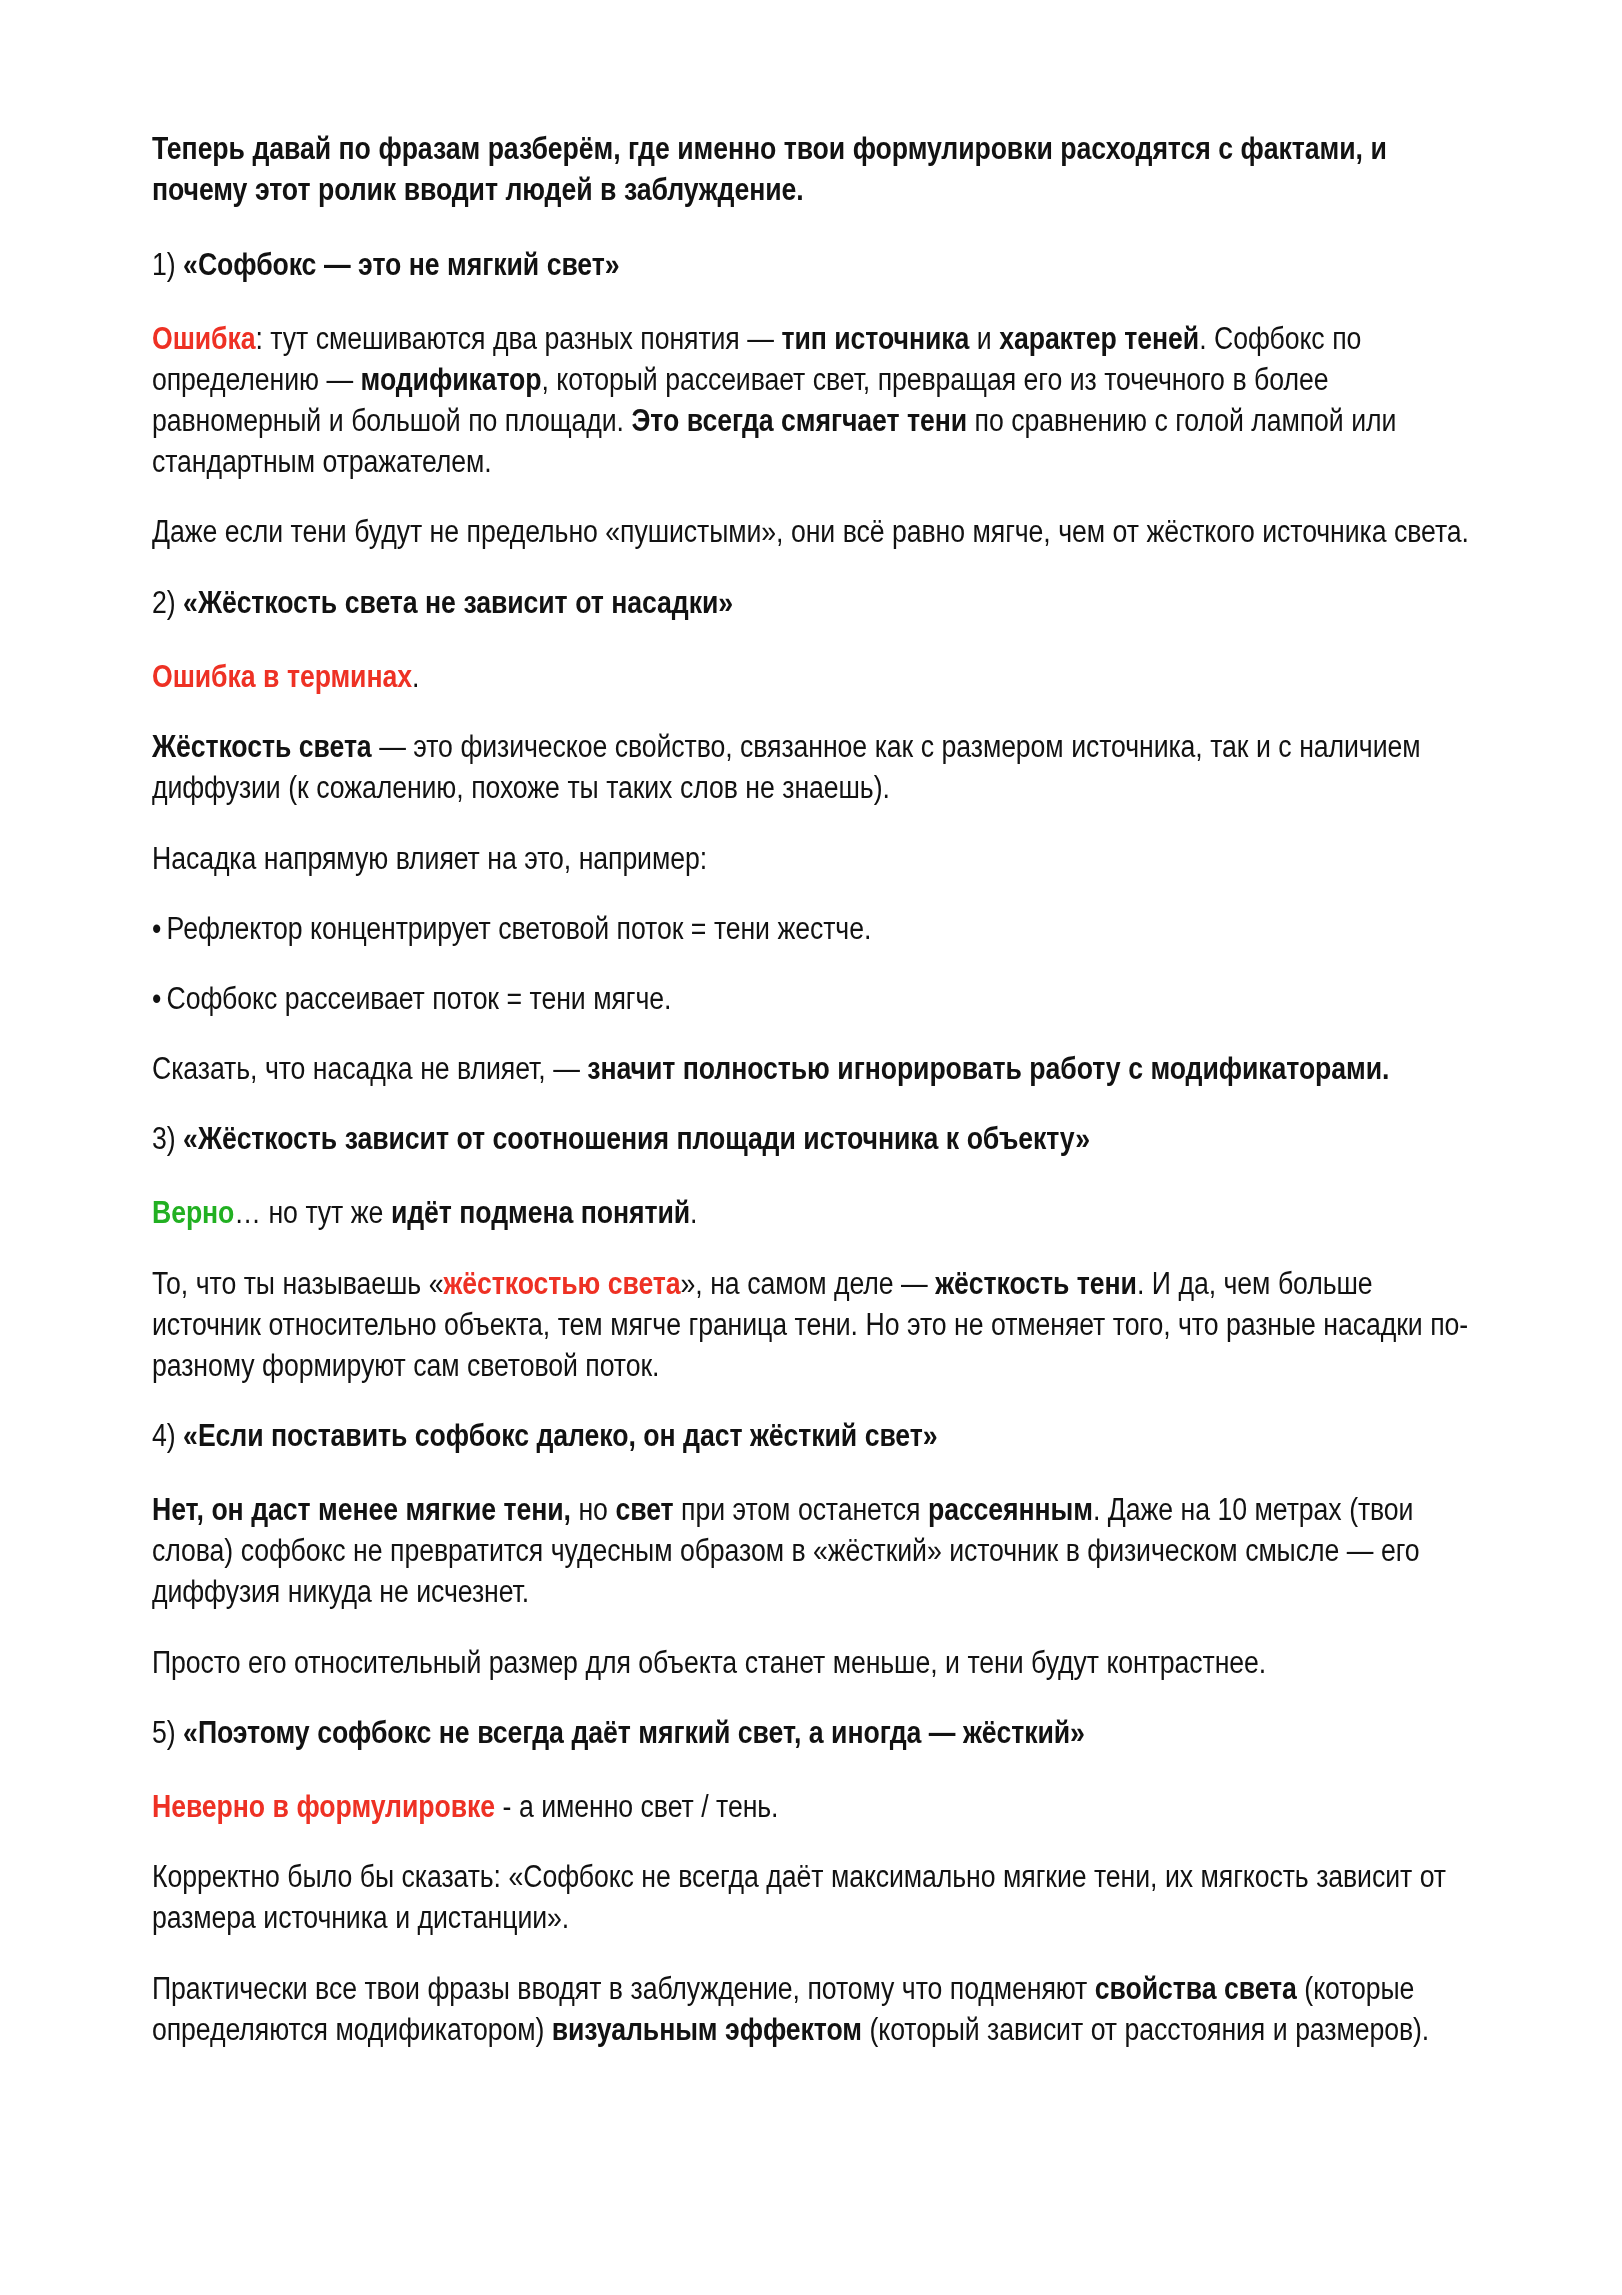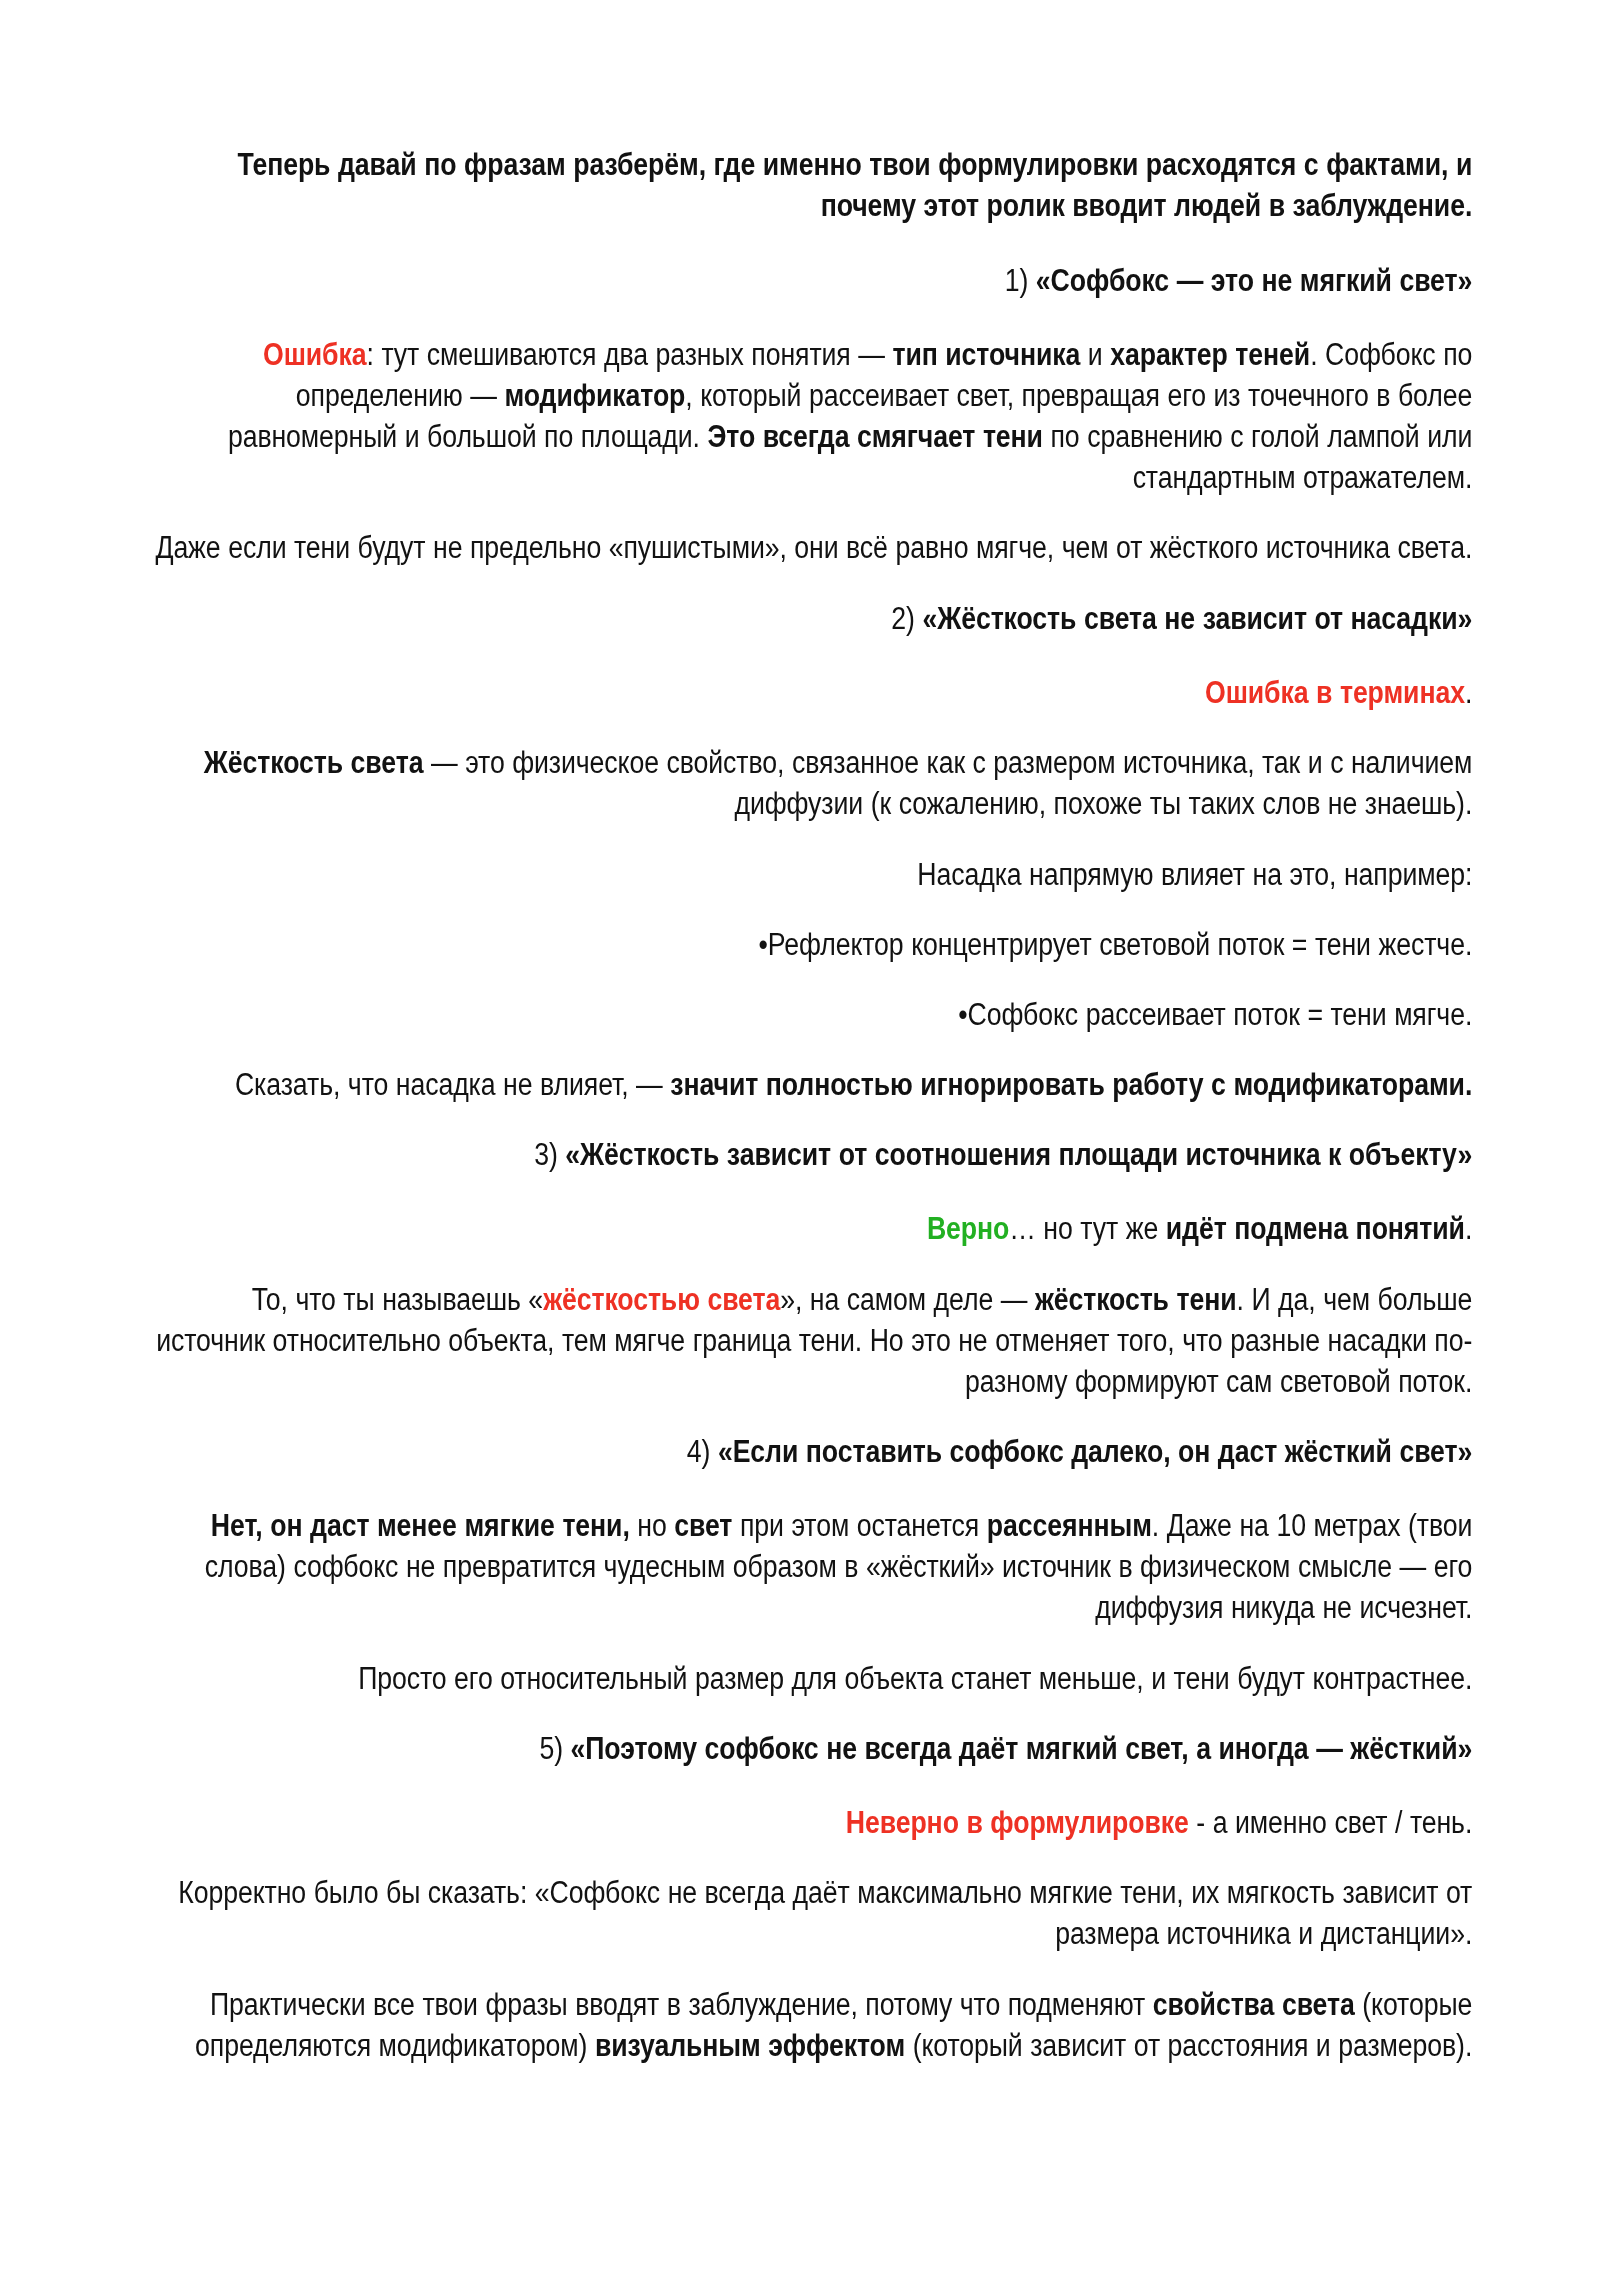--- a/index.html
+++ b/index.html
@@ -16,25 +16,24 @@
     font-family: "Liberation Sans", "DejaVu Sans", sans-serif;
     font-stretch: condensed;
     color: #121212;
     -webkit-font-smoothing: antialiased;
   }
 
   
   .page {
     position: absolute;
     left: 0;
-    top: 16px;
+    top: 0;
     width: 1623px;
     height: 2240px;
     background: #ffffff;
-    text-align: right;
   }
 
   .content {
     position: absolute;
     left: 152px;
     top: 128px;
     width: 1320px;
   }
 
   

